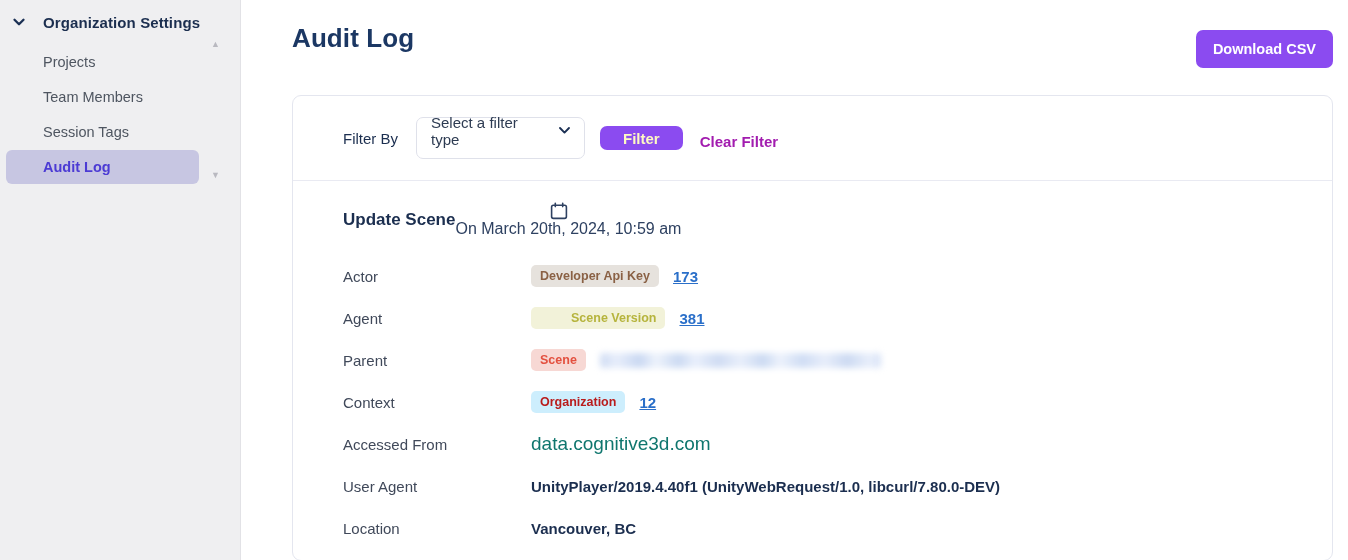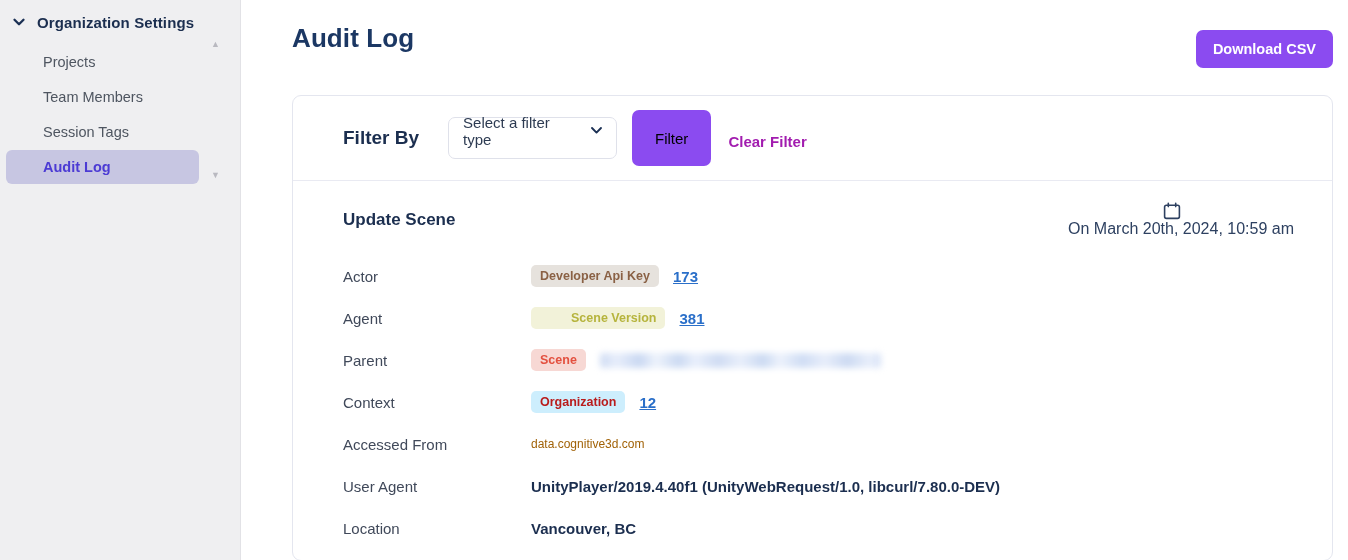--- a/index.html
+++ b/index.html
@@ -23,21 +23,21 @@
     display: flex; align-items: center;
     height: 44px; padding-left: 7px;
   }
   .chev-down {
     width: 24px; height: 24px;
     display: flex; align-items: center; justify-content: center;
     color: #1b3054;
     flex: 0 0 24px;
   }
   .org-title {
-    margin-left: 6px;
+    margin-left: 12px;
     font-size: 15px; font-weight: 700;
     color: #1b2e4f;
     letter-spacing: .1px;
   }
   .nav-list { margin-top: 0px; }
   .nav-item {
     height: 34px;
     margin: 1px 41px 1px 6px;
     border-radius: 6px;
     display: flex; align-items: center;
@@ -103,62 +103,61 @@
     overflow: hidden;
     height: 466px;
   }
   .filter-bar {
     display: flex; align-items: center;
     height: 85px;
     padding-left: 50px;
     border-bottom: 1px solid #e9eaf2;
   }
   .filter-label {
-    font-size: 19px; font-weight: 700;
+    font-size: 15px; font-weight: 400;
     color: #1b2e4f;
-    margin-right: 29px;
+    margin-right: 18px;
   }
   .select {
     width: 169px; height: 42px;
     border: 1px solid #dfe1ea;
     border-radius: 7px;
     background: #fff;
     display: flex; align-items: center;
     justify-content: space-between;
     padding: 0 13px 14px 14px;
     font-size: 15px;
     color: #2d3b52;
     cursor: pointer;
   }
   .select .chev { color: #1b3054; font-size: 11px; margin-left: 8px; }
   .btn-filter {
     margin-left: 15px;
     background: #8b4bf0;
-    color: #000000; border: none;
+    color: #fef9c3; border: none;
     border-radius: 7px;
-    height: 56px; padding: 0 23px;
+    height: 24px; padding: 0 23px;
     font-family: "Liberation Sans", sans-serif;
-    font-size: 15px; font-weight: 400;
+    font-size: 15px; font-weight: 700;
     cursor: pointer;
   }
   .btn-clear {
     margin-left: 17px;
     background: none; border: none;
     color: #a21caf;
     font-family: "Liberation Sans", sans-serif;
     font-size: 15px; font-weight: 700;
     cursor: pointer;
     margin-top: 6px;
   }
 
   
   .entry { padding: 21px 38px 0 50px; }
   .entry-top {
     display: flex; align-items: center;
-    justify-content: space-between;
   }
   .entry-title {
     font-size: 17px; font-weight: 700;
     color: #1b2e4f;
   }
   .entry-date {
     display: flex; align-items: center;
     font-size: 16px;
     color: #2e4161;
     flex-direction: column;
@@ -209,21 +208,21 @@
     margin-left: 14px;
     width: 281px; height: 15px;
     border-radius: 3px;
     background: linear-gradient(90deg,
       #cfdcf3 0%, #e8eefb 6%, #c9d8f2 14%, #eef3fc 20%,
       #cbdaf2 28%, #eaf0fc 34%, #cfdcf3 42%, #e9effb 50%,
       #cbdaf2 58%, #edf2fc 64%, #cfddf4 72%, #e8eefb 80%,
       #ccdaf2 88%, #e9effb 96%, #d6e1f6 100%);
     filter: blur(3px);
   }
-  .plain-link { color: #a16207; font-size: 12px; cursor: pointer; }
+  .plain-link { color: #0f766e; font-size: 19px; cursor: pointer; }
   .strong-val { font-weight: 700; color: #1b2e4f; font-size: 15px; }
   .bottom-divider {
     margin: 16px 0 0 50px;
     height: 1px;
     background: #e9e9f4;
     width: 972px;
   }
 </style>
 </head>
 <body>

